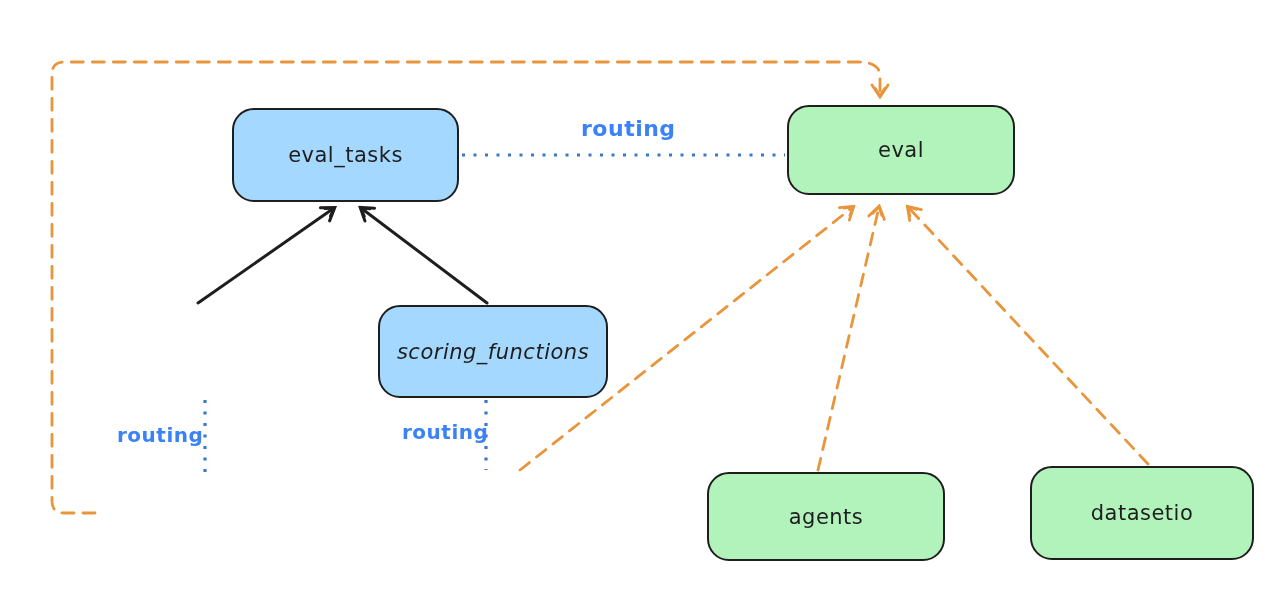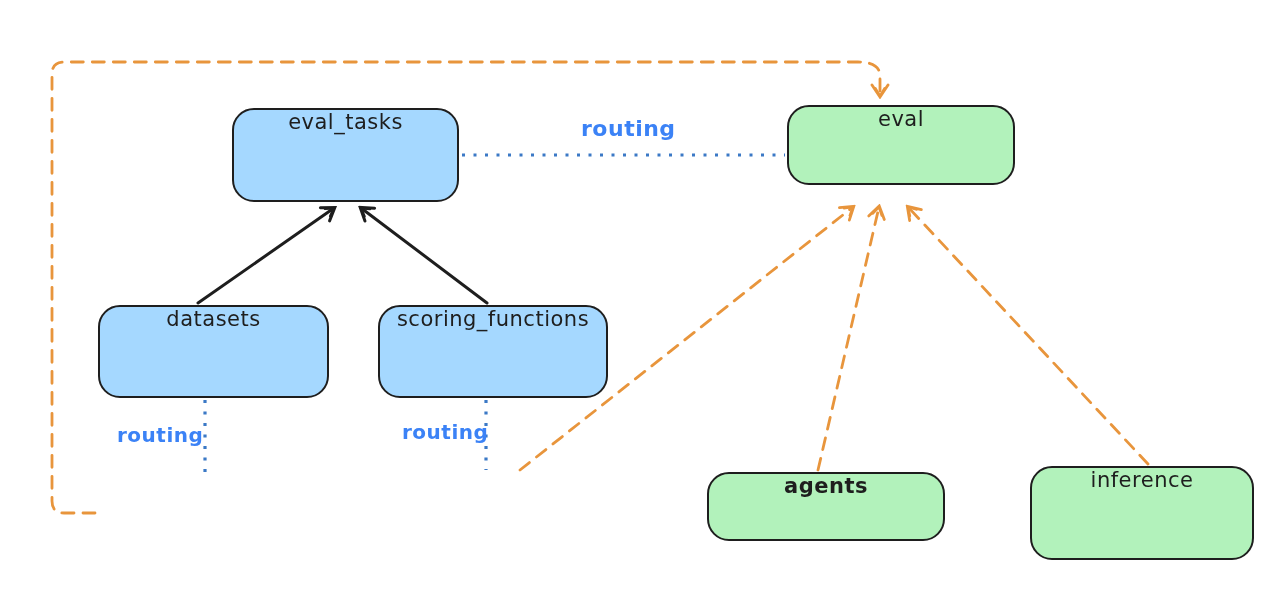--- a/index.html
+++ b/index.html
@@ -6,21 +6,21 @@
   .canvas{
     position:relative;
     width:1280px;height:596px;
     background:#ffffff;
     font-family:"DejaVu Sans", sans-serif;
     overflow:hidden;
   }
   .edges{position:absolute;left:0;top:0;width:1280px;height:596px;}
   .node{
     position:absolute;
-    display:flex;justify-content:center;
+    display:flex;align-items:center;justify-content:center;
     border:2.5px solid #1e1e1e;
     border-radius:22px;
     font-size:21px;
     color:#1e1e1e;
     letter-spacing:0.5px;
     box-sizing:border-box;
     text-align:center;
   }
   .node.blue{background:#a5d8ff;}
   .node.green{background:#b2f2bb;}
@@ -60,40 +60,37 @@
     <path d="M95 513 L64 513 Q52 513 52 501 L52 74 Q52 62 64 62 L858 62 Q880 62 880 76 L880 96" fill="none" stroke="#e8953c" stroke-width="2.8" stroke-dasharray="12 9" stroke-linecap="round" marker-end="url(#arrow-orange)"></path>
     <path d="M520 470 L853 207" fill="none" stroke="#e8953c" stroke-width="2.8" stroke-dasharray="12 9" stroke-linecap="round" marker-end="url(#arrow-orange)"></path>
     <path d="M818 470 L879 207" fill="none" stroke="#e8953c" stroke-width="2.8" stroke-dasharray="12 9" stroke-linecap="round" marker-end="url(#arrow-orange)"></path>
     <path d="M1148 464 L908 207" fill="none" stroke="#e8953c" stroke-width="2.8" stroke-dasharray="12 9" stroke-linecap="round" marker-end="url(#arrow-orange)"></path>
   </svg>
 
   <div class="node blue" style="left:232px;top:108px;width:227px;height:94px;">
     <span>eval_tasks</span>
   </div>
 
-  <div class="node green" style="left:787px;top:105px;width:228px;height:80px;">
+  <div class="node green" style="left:787px;top:105px;width:228px;height:90px;">
     <span>eval</span>
   </div>
 
-  <div class="node blue" style="left:98px;top:305px;width:231px;height:93px;">
-    <span>datasets</span>
-  </div>
 
-  <div class="node blue" style="left:378px;top:305px;width:230px;height:93px;">
+  <div class="node blue" style="left:378px;top:305px;width:230px;height:93px;font-style:italic;">
     <span>scoring_functions</span>
   </div>
 
 
 
-  <div class="node green" style="left:707px;top:472px;width:238px;height:69px;font-weight:bold;">
+  <div class="node green" style="left:707px;top:472px;width:238px;height:89px;">
     <span>agents</span>
   </div>
 
   <div class="node green" style="left:1030px;top:466px;width:224px;height:94px;">
-    <span>inference</span>
+    <span>datasetio</span>
   </div>
 
   <span class="routing-label" style="left:581px;top:116px;font-size:22px;">routing</span>
 
   <span class="routing-label" style="left:117px;top:423px;">routing</span>
 
   <span class="routing-label" style="left:402px;top:420px;">routing</span>
 
 </div>
 

